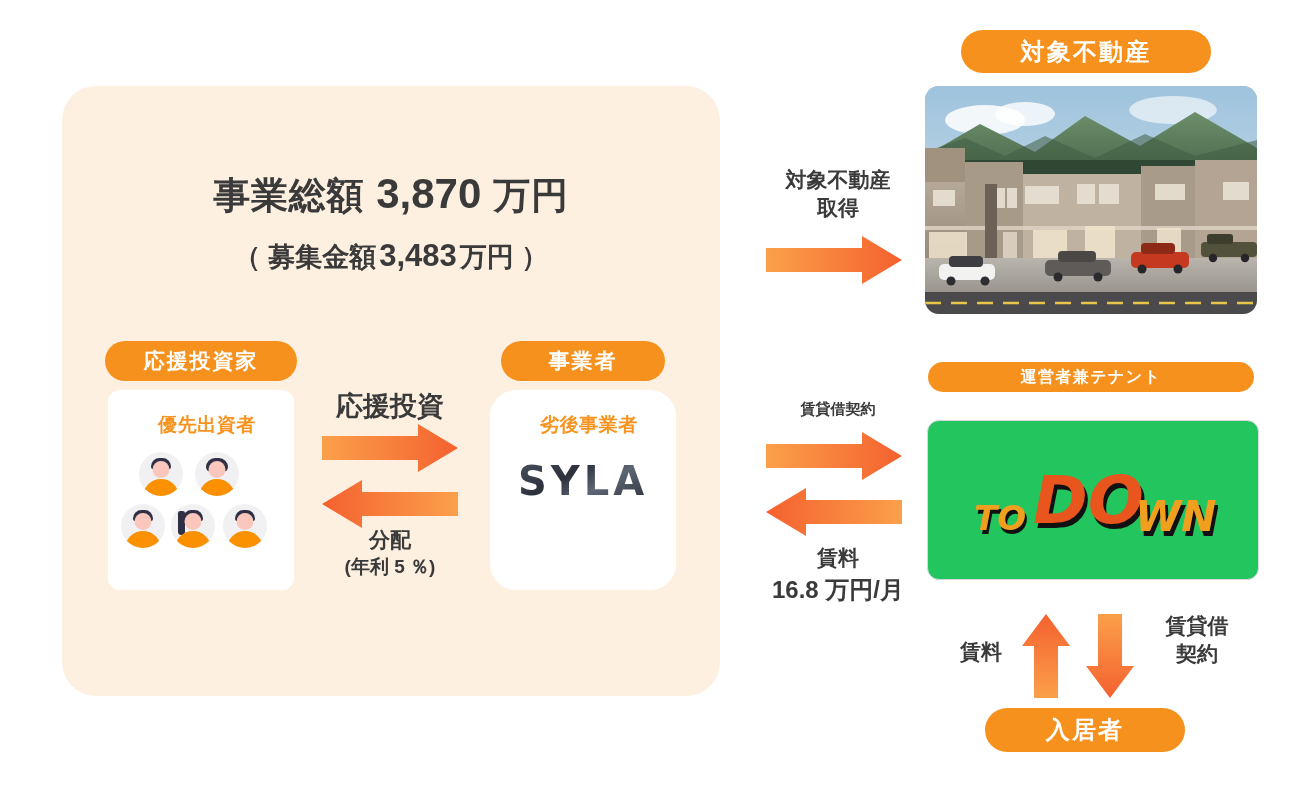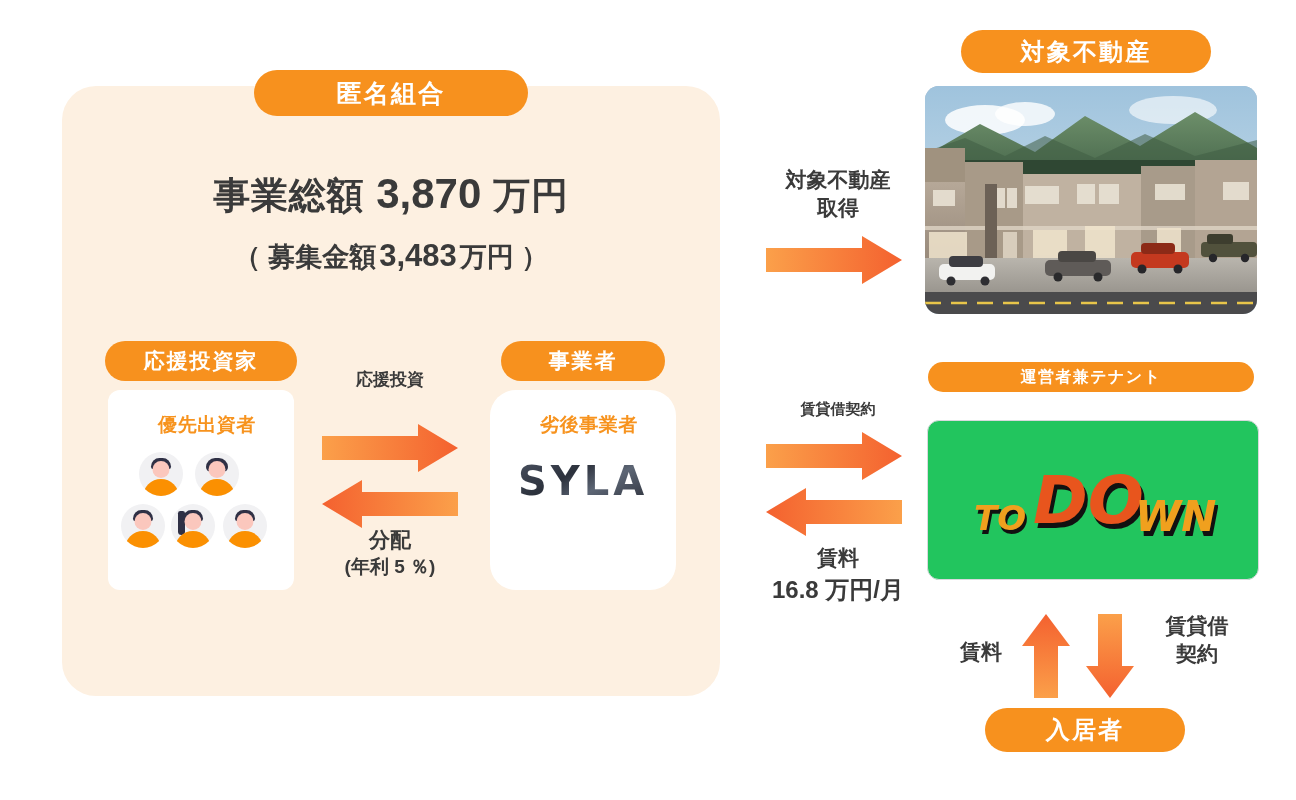--- a/index.html
+++ b/index.html
@@ -87,21 +87,21 @@
   }
 
   
   .arrow{position:absolute;}
   .arrow svg{display:block;overflow:visible;}
   .arrow-label{
     position:absolute;text-align:center;font-weight:bold;color:#3a3a3a;
     white-space:nowrap;
   }
 
-  #lbl-ouen{left:300px;top:368px;width:180px;font-size:17px;}
+  #lbl-ouen{left:300px;top:388px;width:180px;font-size:27px;}
   #arr-pair-left{left:322px;top:424px;}
   #lbl-bunpai{left:300px;top:526px;width:180px;font-size:21px;line-height:1.34;}
   #lbl-bunpai .small{font-size:19px;}
 
   #lbl-shutoku{left:748px;top:166px;width:180px;font-size:21px;line-height:1.32;}
   #arr-shutoku{left:766px;top:236px;}
 
   #lbl-chintai1{left:748px;top:400px;width:180px;font-size:15px;}
   #arr-pair-right{left:766px;top:432px;}
   #lbl-chinryo{left:738px;top:544px;width:200px;font-size:21px;line-height:1.38;}
@@ -133,21 +133,20 @@
                 text-align:center;position:absolute;font-weight:bold;color:#3a3a3a;}
   #pill-nyukyo{left:985px;top:708px;width:200px;height:44px;font-size:24px;}
 </style>
 </head>
 <body>
 
 <div class="stage">
 
   <div id="sokpanel"></div>
 
-  <div class="pill" id="pill-tokumei">匿名組合</div>
 
   <div id="total-line">
     <span>事業総額</span><span class="num">3,870</span><span>万円</span>
   </div>
 
   <div id="sub-line">
     <span>（ 募集金額</span><span class="num">3,483</span><span>万円 ）</span>
   </div>
 
   <div class="pill" id="pill-toushika">応援投資家</div>

